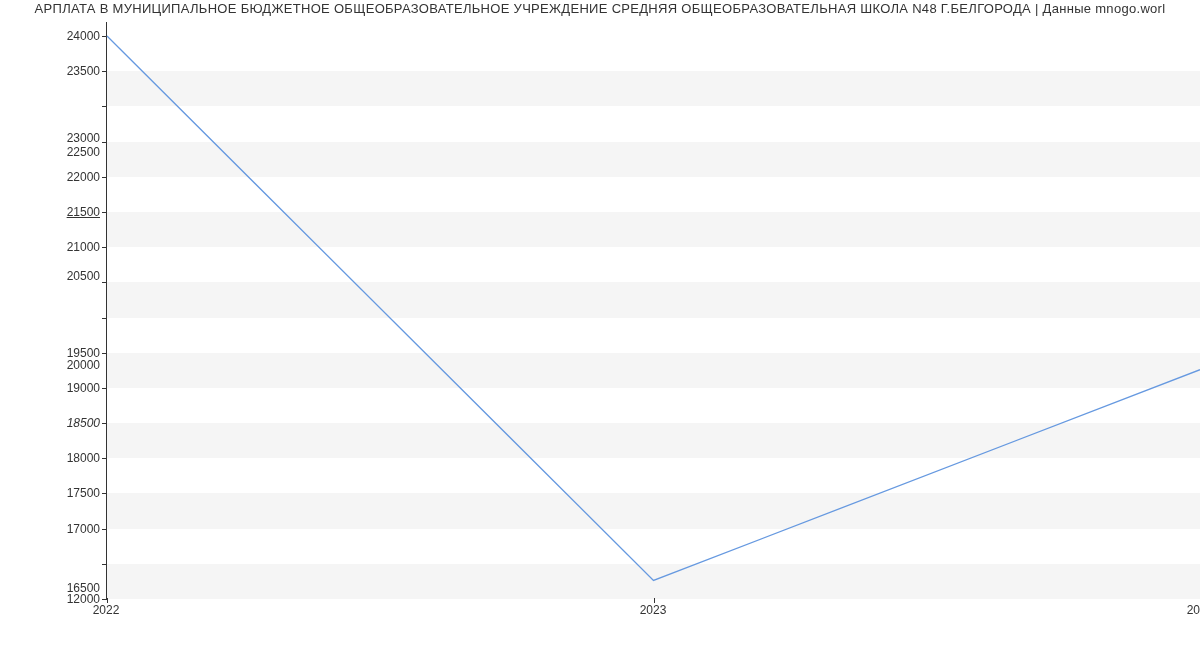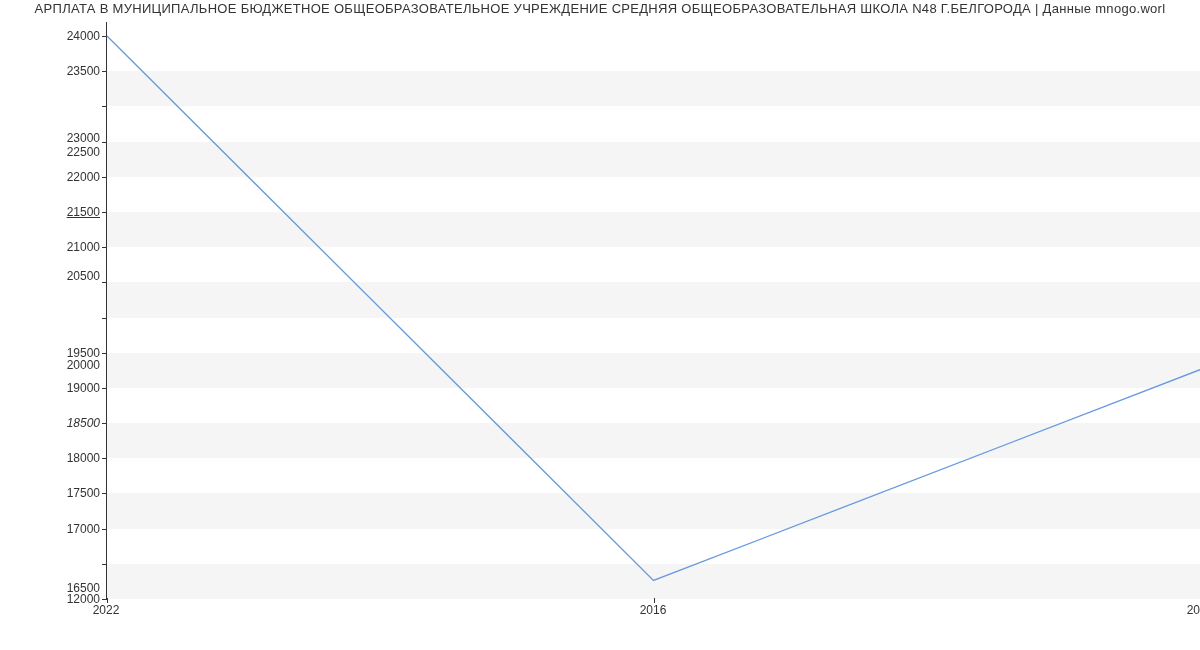--- a/index.html
+++ b/index.html
@@ -131,15 +131,15 @@
     <div class="y-tick-label" style="top: 317.537px; margin-top: 47px;">20000</div>
     <div class="y-tick-label" style="top: 276px;">20500</div>
     <div class="y-tick-label" style="top: 247.171px;">21000</div>
     <div class="y-tick-label" style="top: 211.988px; text-decoration: underline;">21500</div>
     <div class="y-tick-label" style="top: 176.805px;">22000</div>
     <div class="y-tick-label" style="top: 152px;">22500</div>
     <div class="y-tick-label" style="top: 106.439px; margin-top: 32px;">23000</div>
     <div class="y-tick-label" style="top: 71.2561px;">23500</div>
     <div class="y-tick-label" style="top: 36.0732px;">24000</div>
     <div class="x-tick-label" style="left: 106px;">2022</div>
-    <div class="x-tick-label" style="left: 653px;">2016</div>
+    <div class="x-tick-label" style="left: 653px;">2023</div>
     <div class="x-tick-label" style="left: 1200px;">2024</div>
   </div>
 
 </body></html>

